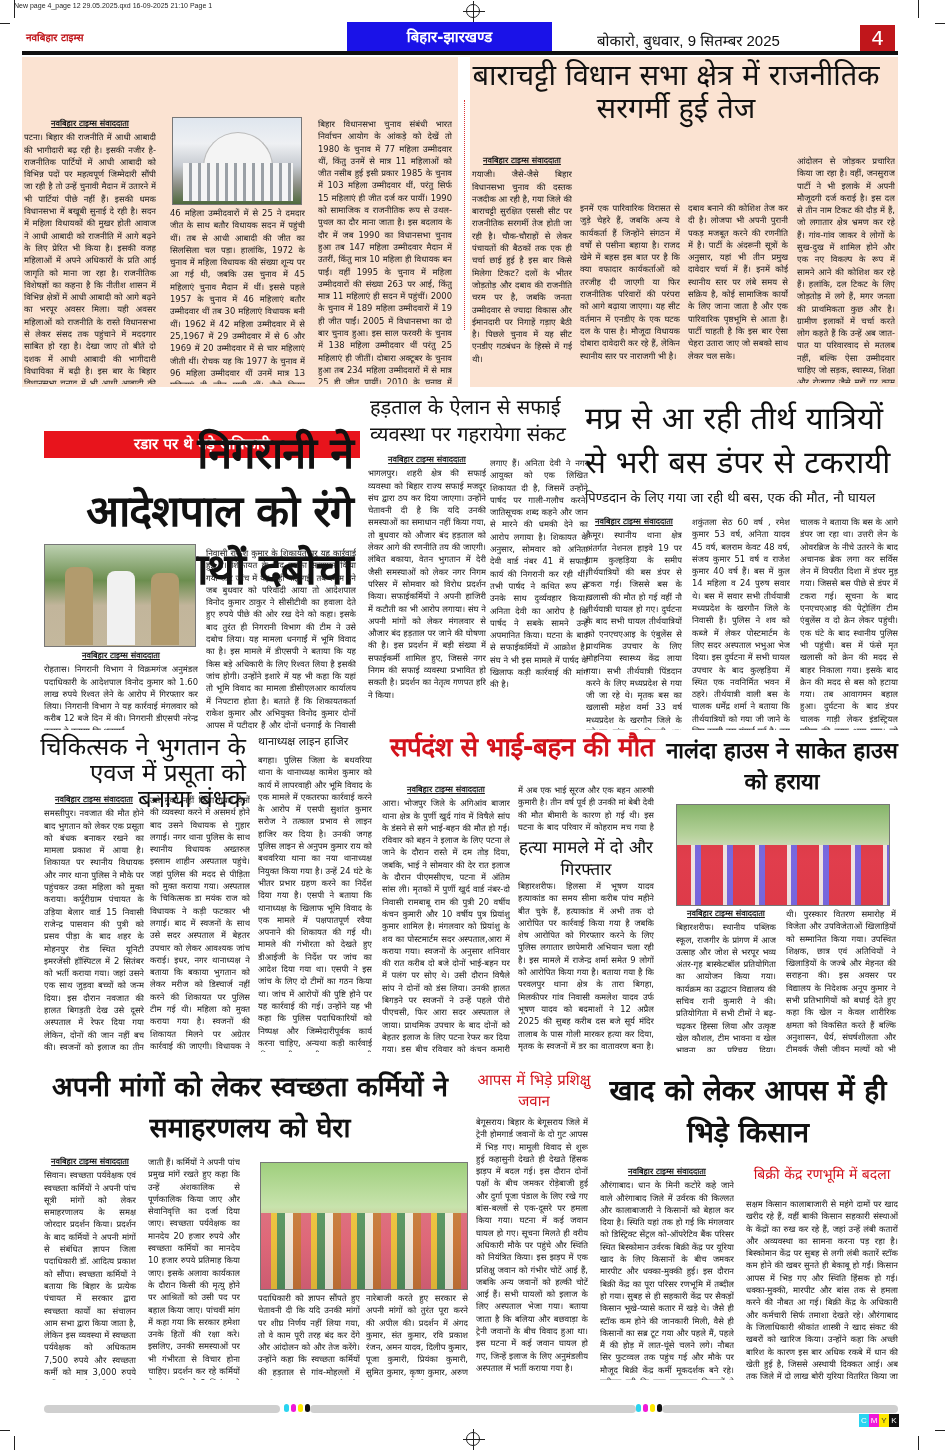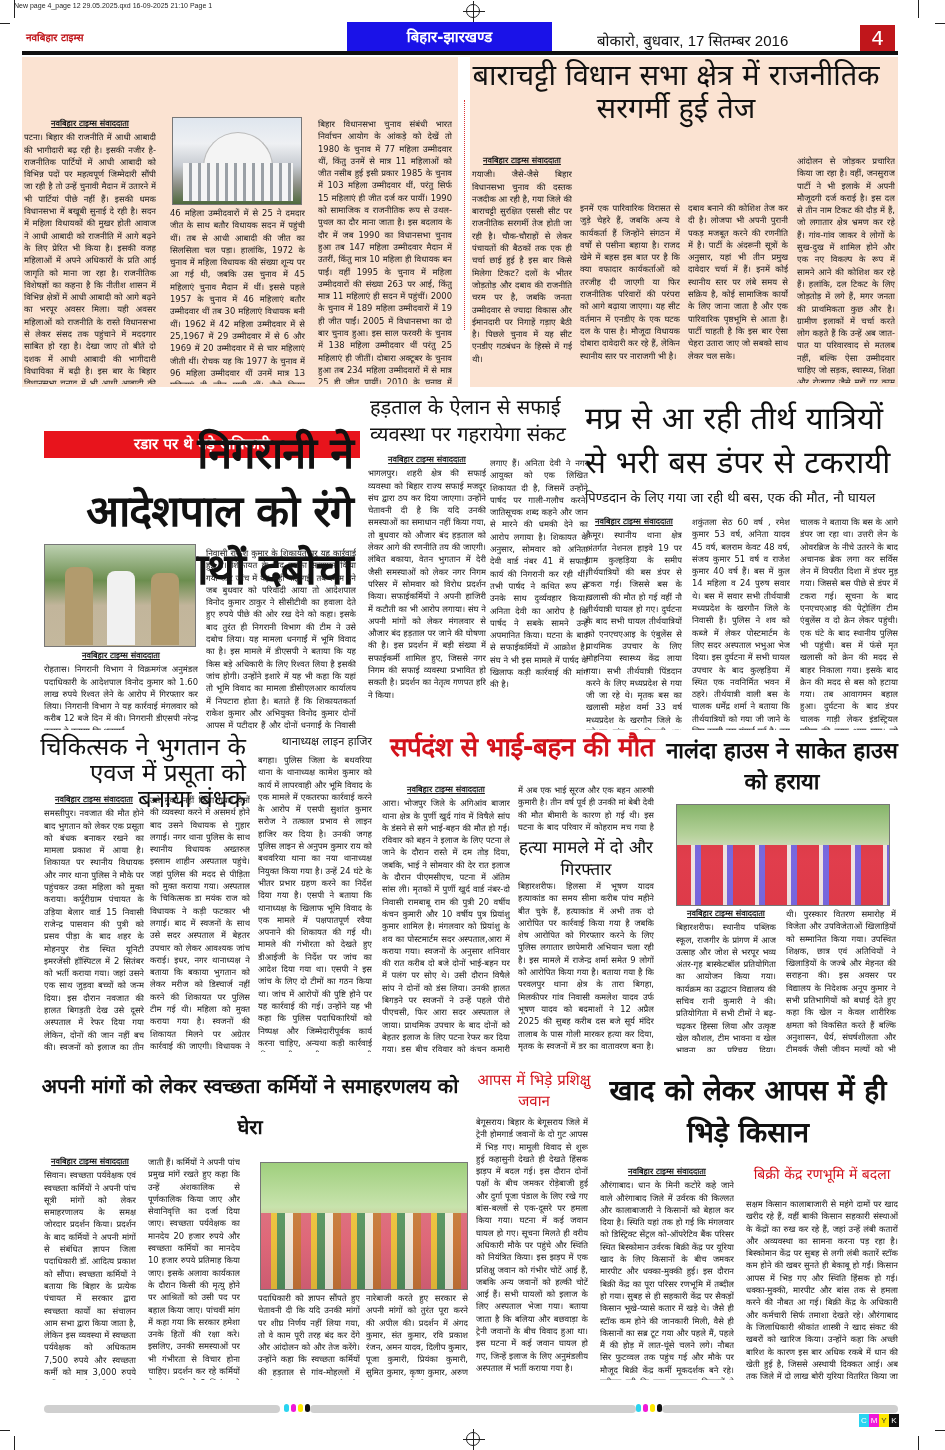--- a/index.html
+++ b/index.html
@@ -42,21 +42,21 @@
 <div class="slug">New page 4_page 12 29.05.2025.qxd  16-09-2025  21:10  Page 1</div>
 <div class="crop-line" style="left:14px;top:0;width:1px;height:18px;"></div>
 <div class="crop-line" style="left:918px;top:0;width:1px;height:18px;"></div>
 <div class="crop-line" style="left:0;top:23px;width:10px;height:1px;"></div>
 <div class="crop-line" style="left:935px;top:23px;width:10px;height:1px;"></div>
 <div class="reg" style="left:466px;top:4px;"></div>
 
 <div class="masthead">
   <div class="paper-name">नवबिहार टाइम्स</div>
   <div class="section-tag">बिहार-झारखण्ड</div>
-  <div class="dateline">बोकारो, बुधवार, 17 सितम्बर 2016</div>
+  <div class="dateline">बोकारो, बुधवार, 9 सितम्बर 2025</div>
   <div class="page-no">4</div>
 </div>
 <div class="mast-rule"></div>
 
 <div class="abs peach" style="left:22px;top:57px;width:436px;height:330px;">
   <div class="col" style="left:2px;top:61px;width:132px;height:266px;">
     <span class="byline">नवबिहार टाइम्स संवाददाता</span>
     <span>पटना। बिहार की राजनीति में आधी आबादी की भागीदारी बढ़ रही है। इसकी नजीर है-राजनीतिक पार्टियों में आधी आबादी को विभिन्न पदों पर महत्वपूर्ण जिम्मेदारी सौंपी जा रही है तो उन्हें चुनावी मैदान में उतारने में भी पार्टियां पीछे नहीं हैं। इसकी धमक विधानसभा में बखूबी सुनाई दे रही है। सदन में महिला विधायकों की मुखर होती आवाज ने आधी आबादी को राजनीति में आगे बढ़ने के लिए प्रेरित भी किया है। इसकी वजह महिलाओं में अपने अधिकारों के प्रति आई जागृति को माना जा रहा है। राजनीतिक विशेषज्ञों का कहना है कि नीतीश शासन में विभिन्न क्षेत्रों में आधी आबादी को आगे बढ़ने का भरपूर अवसर मिला। यही अवसर महिलाओं को राजनीति के रास्ते विधानसभा से लेकर संसद तक पहुंचाने में मददगार साबित हो रहा है। देखा जाए तो बीते दो दशक में आधी आबादी की भागीदारी विधायिका में बढ़ी है। इस बार के बिहार विधानसभा चुनाव में भी आधी आबादी की विधायिका में भागीदारी बढ़ने वाली है। सबसे महत्वपूर्ण बात यह कि देश की आजादी के बाद 1952 के पहले बिहार विधानसभा चुनाव में</span>
   </div>
   <div class="photo" style="left:150px;top:60px;width:130px;height:88px;background:linear-gradient(180deg,#dfe6ee 0%,#eef0f3 30%,#c8ccd2 55%,#8d8f86 78%,#4f6a3c 100%);">
@@ -129,21 +129,21 @@
 
 <div class="headline" style="left:36px;top:734px;width:210px;text-align:right;font-size:24px;line-height:26px;">चिकित्सक ने भुगतान के एवज में प्रसूता को बनाया बंधक</div>
 <div class="col" style="left:44px;top:794px;width:100px;height:258px;">
   <span class="byline">नवबिहार टाइम्स संवाददाता</span>
   <span>समस्तीपुर। नवजात की मौत होने बाद भुगतान को लेकर एक प्रसूता को बंधक बनाकर रखने का मामला प्रकाश में आया है। शिकायत पर स्थानीय विधायक और नगर थाना पुलिस ने मौके पर पहुंचकर उक्त महिला को मुक्त कराया। कर्पूरीग्राम पंचायत के उड़िया बेलार वार्ड 15 निवासी राजेन्द्र पासवान की पुत्री को प्रसव पीड़ा के बाद शहर के मोहनपुर रोड स्थित यूनिटी इमरजेंसी हॉस्पिटल में 2 सितंबर को भर्ती कराया गया। जहां उसने एक साथ जुड़वा बच्चों को जन्म दिया। इस दौरान नवजात की हालत बिगड़ती देख उसे दूसरे अस्पताल में रेफर दिया गया लेकिन, दोनों की जान नहीं बच की। स्वजनों को इलाज का तीन लाख रुपये का बिल बताया गया। बकाया राशि के भुगतान बाद ही प्रसूता को छोड़ने की बात कही। आरोप है कि महिला को एक सप्ताह से अधिक समय से रुपये के लिए बंधक बनाकर रखा गया। इस दौरान स्वजनों ने किसी तरह से 90 हजार रुपये की राशि अस्पताल प्रबंधन को दी लेकिन, इसके बाद भी</span>
 </div>
 <div class="col" style="left:150px;top:794px;width:100px;height:258px;">
   <span>उसे मुक्त नहीं किया गया। पैसों की व्यवस्था करने में असमर्थ होने बाद उसने विधायक से गुहार लगाई। नगर थाना पुलिस के साथ स्थानीय विधायक अख्तरुल इस्लाम शाहीन अस्पताल पहुंचे। जहां पुलिस की मदद से पीड़िता को मुक्त कराया गया। अस्पताल के चिकित्सक डा मयंक राज को विधायक ने कड़ी फटकार भी लगाई। बाद में स्वजनों के साथ उसे सदर अस्पताल में बेहतर उपचार को लेकर आवश्यक जांच कराई। इधर, नगर थानाध्यक्ष ने बताया कि बकाया भुगतान को लेकर मरीज को डिस्चार्ज नहीं करने की शिकायत पर पुलिस टीम गई थी। महिला को मुक्त कराया गया है। स्वजनों की शिकायत मिलने पर अग्रेतर कार्रवाई की जाएगी। विधायक ने कहा कि जिले में दर्जनों अस्पताल बिना निबंधन के चल रहे। इन निजी अस्पतालों में सुविधाओं का घोर अभाव है। चिकित्सक नहीं रहते जरूरत पड़ने पर बाहर से चिकित्सकों को बुलाया जाता है। लापरवाही से लगातार मरीजों की जान भी जा रही लेकिन, स्वास्थ्य विभाग चैन की नींद सो रहा है।</span>
 </div>
 
-<div class="headline" style="left:258px;top:736px;width:114px;text-align:right;font-size:11px;">थानाध्यक्ष लाइन हाजिर</div>
+<div class="headline" style="left:258px;top:736px;width:114px;text-align:left;font-size:11px;">थानाध्यक्ष लाइन हाजिर</div>
 <div class="col" style="left:258px;top:754px;width:114px;height:298px;">
   <span>बगहा। पुलिस जिला के बथवरिया थाना के थानाध्यक्ष कामेश कुमार को कार्य में लापरवाही और भूमि विवाद के एक मामले में एकतरफा कार्रवाई करने के आरोप में एसपी सुशांत कुमार सरोज ने तत्काल प्रभाव से लाइन हाजिर कर दिया है। उनकी जगह पुलिस लाइन से अनुपम कुमार राय को बथवरिया थाना का नया थानाध्यक्ष नियुक्त किया गया है। उन्हें 24 घंटे के भीतर प्रभार ग्रहण करने का निर्देश दिया गया है। एसपी ने बताया कि थानाध्यक्ष के खिलाफ भूमि विवाद के एक मामले में पक्षपातपूर्ण रवैया अपनाने की शिकायत की गई थी। मामले की गंभीरता को देखते हुए डीआईजी के निर्देश पर जांच का आदेश दिया गया था। एसपी ने इस जांच के लिए दो टीमों का गठन किया था। जांच में आरोपों की पुष्टि होने पर यह कार्रवाई की गई। उन्होंने यह भी कहा कि पुलिस पदाधिकारियों को निष्पक्ष और जिम्मेदारीपूर्वक कार्य करना चाहिए, अन्यथा कड़ी कार्रवाई की जाएगी। स्थानीय स्तर पर भी थानाध्यक्ष की कार्यशैली को लेकर असंतोष व्याप्त था। बताया जा रहा है कि पूर्व में भी कई शिकायतें डीआईजी तक पहुंची थीं।</span>
 </div>
 
 <div class="headline red" style="left:390px;top:733px;width:290px;font-size:26px;font-weight:bold;letter-spacing:-0.5px;">सर्पदंश से भाई-बहन की मौत</div>
 <div class="col" style="left:382px;top:784px;width:128px;height:268px;">
   <span class="byline">नवबिहार टाइम्स संवाददाता</span>
   <span>आरा। भोजपुर जिले के अगिआंव बाजार थाना क्षेत्र के पुर्णी खुर्द गांव में विषैले सांप के डंसने से सगे भाई-बहन की मौत हो गई। रविवार को बहन ने इलाज के लिए पटना ले जाने के दौरान रास्ते में दम तोड़ दिया, जबकि, भाई ने सोमवार की देर रात इलाज के दौरान पीएमसीएच, पटना में अंतिम सांस ली। मृतकों में पुर्णी खुर्द वार्ड नंबर-दो निवासी रामबाबू राम की पुत्री 20 वर्षीय कंचन कुमारी और 10 वर्षीय पुत्र प्रियांशु कुमार शामिल है। मंगलवार को प्रियांशु के शव का पोस्टमार्टम सदर अस्पताल,आरा में कराया गया। स्वजनों के अनुसार शनिवार की रात करीब दो बजे दोनों भाई-बहन घर में पलंग पर सोए थे। उसी दौरान विषैले सांप ने दोनों को डंस लिया। उनकी हालत बिगड़ने पर स्वजनों ने उन्हें पहले पीरो पीएचसी, फिर आरा सदर अस्पताल ले जाया। प्राथमिक उपचार के बाद दोनों को बेहतर इलाज के लिए पटना रेफर कर दिया गया। इस बीच रविवार को कंचन कुमारी की रास्ते में ही मौत हो गई। परिवार वालों ने उसका बिना पोस्टमार्टम कराए अंतिम संस्कार कर दिया। जबकि, प्रियांशु को पटना पीएमसीएच ले जाया गया, जहां इलाज के दौरान सोमवार की मध्यरात्रि उसने दम तोड़ दिया। पुलिस ने उसके शव को कब्जे में लेकर पोस्टमार्टम कराया। मृतक कंचन कुमारी अपने दो भाइयों और दो बहनों में सबसे बड़ी थी तथा स्नातक पास कर चुकी थी।</span>
 </div>
 <div class="col" style="left:518px;top:784px;width:136px;height:48px;">
@@ -160,21 +160,21 @@
   <div style="position:absolute;left:0;top:40px;width:214px;height:62px;background:repeating-linear-gradient(90deg,#e02b3d 0 14px,#f0e2e2 14px 18px,#6d5be0 18px 24px,#e02b3d 24px 32px);opacity:0.9;"></div>
 </div>
 <div class="col" style="left:676px;top:908px;width:100px;height:144px;">
   <span class="byline">नवबिहार टाइम्स संवाददाता</span>
   <span>बिहारशरीफ। स्थानीय पब्लिक स्कूल, राजगीर के प्रांगण में आज उत्साह और जोश से भरपूर भव्य अंतर-गृह बास्केटबॉल प्रतियोगिता का आयोजन किया गया। कार्यक्रम का उद्घाटन विद्यालय की सचिव रानी कुमारी ने की। प्रतियोगिता में सभी टीमों ने बढ़-चढ़कर हिस्सा लिया और उत्कृष्ट खेल कौशल, टीम भावना व खेल भावना का परिचय दिया। रोमांचक मुकाबलों के बाद नालंदा हाउस विजेता तथा साकेत हाउस उपविजेता घोषित हुआ। पूरे मैदान में दर्शकों का उत्साह और तालियों की गड़गड़ाहट देखने योग्य थी।</span>
 </div>
 <div class="col" style="left:786px;top:908px;width:110px;height:144px;">
   <span>थी। पुरस्कार वितरण समारोह में विजेता और उपविजेताओं खिलाड़ियों को सम्मानित किया गया। उपस्थित शिक्षक, छात्र एवं अतिथियों ने खिलाड़ियों के जज्बे और मेहनत की सराहना की। इस अवसर पर विद्यालय के निदेशक अनूप कुमार ने सभी प्रतिभागियों को बधाई देते हुए कहा कि खेल न केवल शारीरिक क्षमता को विकसित करते हैं बल्कि अनुशासन, धैर्य, संघर्षशीलता और टीमवर्क जैसी जीवन मूल्यों को भी सिखाते हैं। प्रतियोगिता का समापन उल्लास, उत्साह और भविष्य में और भी बड़े स्तर पर भागीदारी के संकल्प के साथ हुआ।</span>
 </div>
 
-<div class="headline hl-bold" style="left:40px;top:1066px;width:420px;text-align:center;font-size:20px;line-height:41px;">अपनी मांगों को लेकर स्वच्छता कर्मियों ने समाहरणलय को घेरा</div>
+<div class="headline hl-bold" style="left:40px;top:1066px;width:420px;text-align:center;font-size:27px;line-height:41px;">अपनी मांगों को लेकर स्वच्छता कर्मियों ने समाहरणलय को घेरा</div>
 <div class="col" style="left:44px;top:1156px;width:92px;height:224px;">
   <span class="byline">नवबिहार टाइम्स संवाददाता</span>
   <span>सिवान। स्वच्छता पर्यवेक्षक एवं स्वच्छता कर्मियों ने अपनी पांच सूत्री मांगों को लेकर समाहरणालय के समक्ष जोरदार प्रदर्शन किया। प्रदर्शन के बाद कर्मियों ने अपनी मांगों से संबंधित ज्ञापन जिला पदाधिकारी डॉ. आदित्य प्रकाश को सौंपा। स्वच्छता कर्मियों ने बताया कि बिहार के प्रत्येक पंचायत में सरकार द्वारा स्वच्छता कार्यों का संचालन आम सभा द्वारा किया जाता है, लेकिन इस व्यवस्था में स्वच्छता पर्यवेक्षक को अधिकतम 7,500 रुपये और स्वच्छता कर्मी को मात्र 3,000 रुपये मासिक मानदेय मिलता है। उन्होंने कहा कि महंगाई के इस दौर में इतनी कम राशि में परिवार चलाना बेहद मुश्किल है। आरोप लगाया गया कि साफ-सफाई जैसे जिम्मेदार कार्य के बावजूद न तो उन्हें उचित मानदेय मिलता है और न ही सुरक्षा या अन्य सुविधाएं दी</span>
 </div>
 <div class="col" style="left:148px;top:1156px;width:92px;height:224px;">
   <span>जाती हैं। कर्मियों ने अपनी पांच प्रमुख मांगें रखते हुए कहा कि उन्हें अंशकालिक से पूर्णकालिक किया जाए और सेवानिवृत्ति का दर्जा दिया जाए। स्वच्छता पर्यवेक्षक का मानदेय 20 हजार रुपये और स्वच्छता कर्मियों का मानदेय 10 हजार रुपये प्रतिमाह किया जाए। इसके अलावा कार्यकाल के दौरान किसी की मृत्यु होने पर आश्रितों को उसी पद पर बहाल किया जाए। पांचवीं मांग में कहा गया कि सरकार हमेशा उनके हितों की रक्षा करे। इसलिए, उनकी समस्याओं पर भी गंभीरता से विचार होना चाहिए। प्रदर्शन कर रहे कर्मियों ने बताया कि वे 8 सितंबर से हड़ताल पर हैं। इसके पूर्व वे राज्यपाल, सम्राट चौधरी और महाराजगंज के सांसद जनार्दन सिंह सिग्रीवाल को भी अपनी मांगों से संबंधित ज्ञापन सौंप चुके हैं। आज उन्होंने जिला</span>
 </div>
 <div class="photo" style="left:260px;top:1162px;width:208px;height:128px;background:linear-gradient(180deg,#9fcf7d 0%,#c8e3ad 35%,#d7a57a 60%,#5d4f44 100%);">
   <div style="position:absolute;left:0;top:50px;width:208px;height:78px;background:repeating-linear-gradient(90deg,#e05e79 0 10px,#f1c232 10px 16px,#4a8f5c 16px 24px,#f5f0e6 24px 32px,#c7702f 32px 40px);opacity:0.85;"></div>
 </div>

